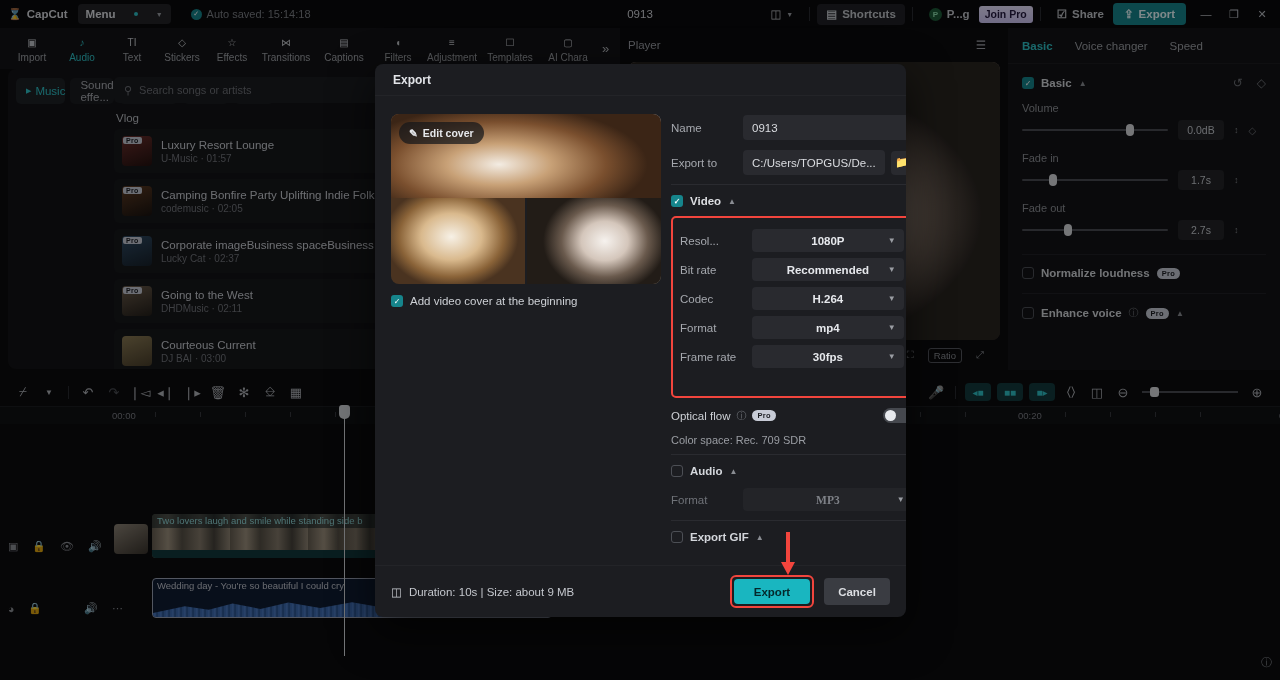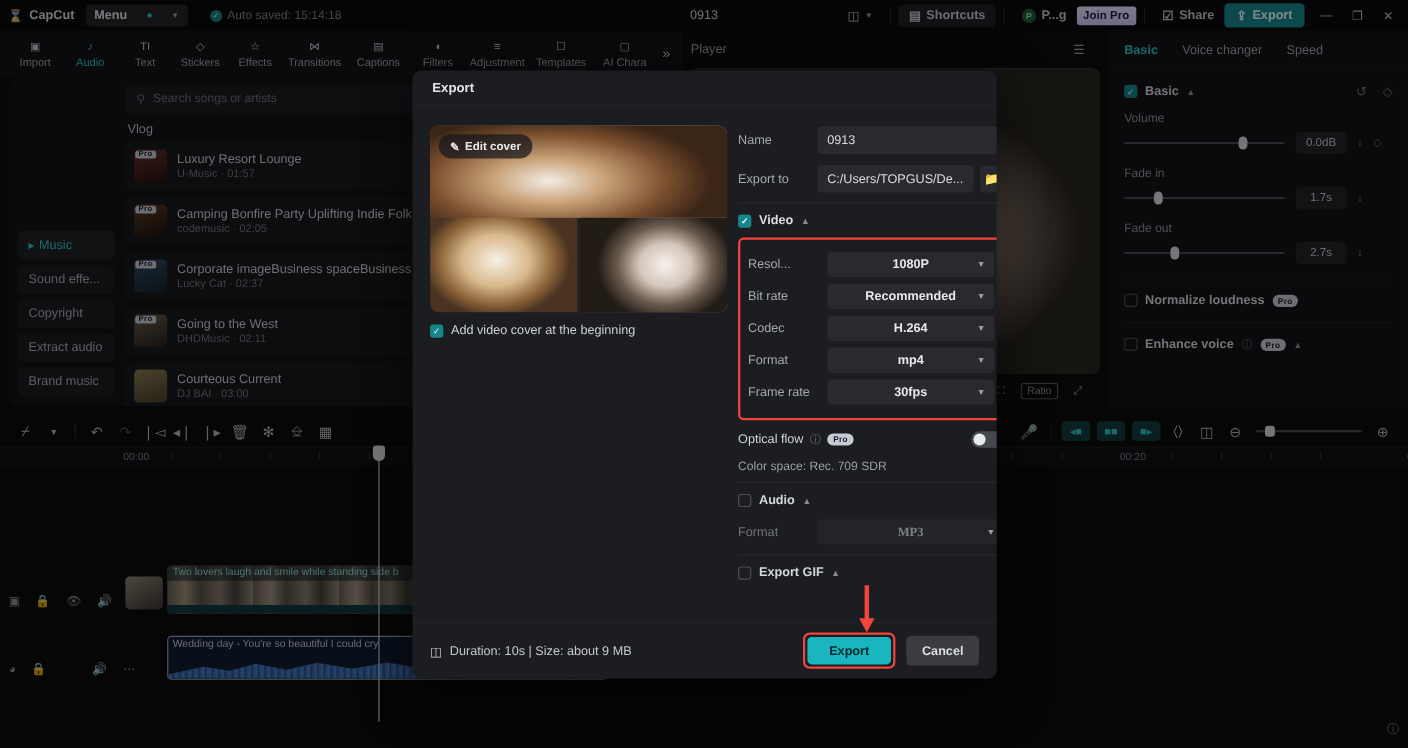--- a/index.html
+++ b/index.html
@@ -98,21 +98,21 @@
   .tool.active { color: #2fc2c8; }
   .tool.active .ic { color: #2fc2c8; }
   .tool.wide { width: 56px; }
   .chev-more { color: #b4b7bd; font-size: 13px; padding: 0 4px; }
 
   
   .library {
     position: absolute; top: 69px; left: 8px; width: 612px; height: 300px;
     background: #141417; border-radius: 8px; display: flex; overflow: hidden;
   }
-  .lib-nav { width: 104px; padding: 9px 8px; display: flex; flex-direction: column; gap: 5px; justify-content: flex-end; }
+  .lib-nav { width: 104px; padding: 9px 8px; display: flex; flex-direction: row; gap: 5px; }
   .lib-nav-item {
     height: 26px; border-radius: 5px; display: flex; align-items: center;
     padding-left: 10px; font-size: 11.5px; color: #a9acb2; background: #1b1c20;
   }
   .lib-nav-item.active { color: #2fc2c8; background: #1e2226; }
   .lib-nav-item .tri { font-size: 7px; margin-right: 4px; }
   .lib-main { flex: 1; padding: 8px 8px 0 2px; }
   .searchbar {
     height: 26px; background: #1b1c20; border-radius: 5px;
     display: flex; align-items: center; gap: 7px; padding: 0 10px;
@@ -359,21 +359,21 @@
     width: 22px; height: 24px; margin-left: 6px; border-radius: 4px;
     background: #292a2f; display: flex; align-items: center; justify-content: center;
     color: #c6c9cf; font-size: 11px;
   }
   .sect-div { height: 1px; background: #2a2b30; margin: 8px 0 10px; }
   .sect-head { display: flex; align-items: center; gap: 7px; font-size: 11.5px; font-weight: 700; color: #dcdee2; }
   .sect-head.muted { color: #d3d6db; }
   .collapse { color: #8a8d93; font-size: 8px; }
   .hl-group {
     border: 2px solid #f2453d; border-radius: 5px;
-    padding: 6px 7px 7px 7px; margin-top: 9px;
+    padding: 6px 7px 23px 7px; margin-top: 9px;
   }
   .srow { display: flex; align-items: center; height: 25px; margin: 4px 0; }
   .slabel { width: 72px; font-size: 11.5px; color: #a5a8ae; }
   .sselect {
     flex: 1; height: 23px; background: #292a2f; border-radius: 4px;
     display: flex; align-items: center; justify-content: center; position: relative;
     font-size: 11.5px; font-weight: 700; color: #e6e8ec;
   }
   .sselect .cv { position: absolute; right: 8px; color: #9a9da3; font-size: 8px; }
   .sselect.disabled { color: #7e8187; font-weight: 700; background: #232428; font-family: Liberation Serif, serif; }

